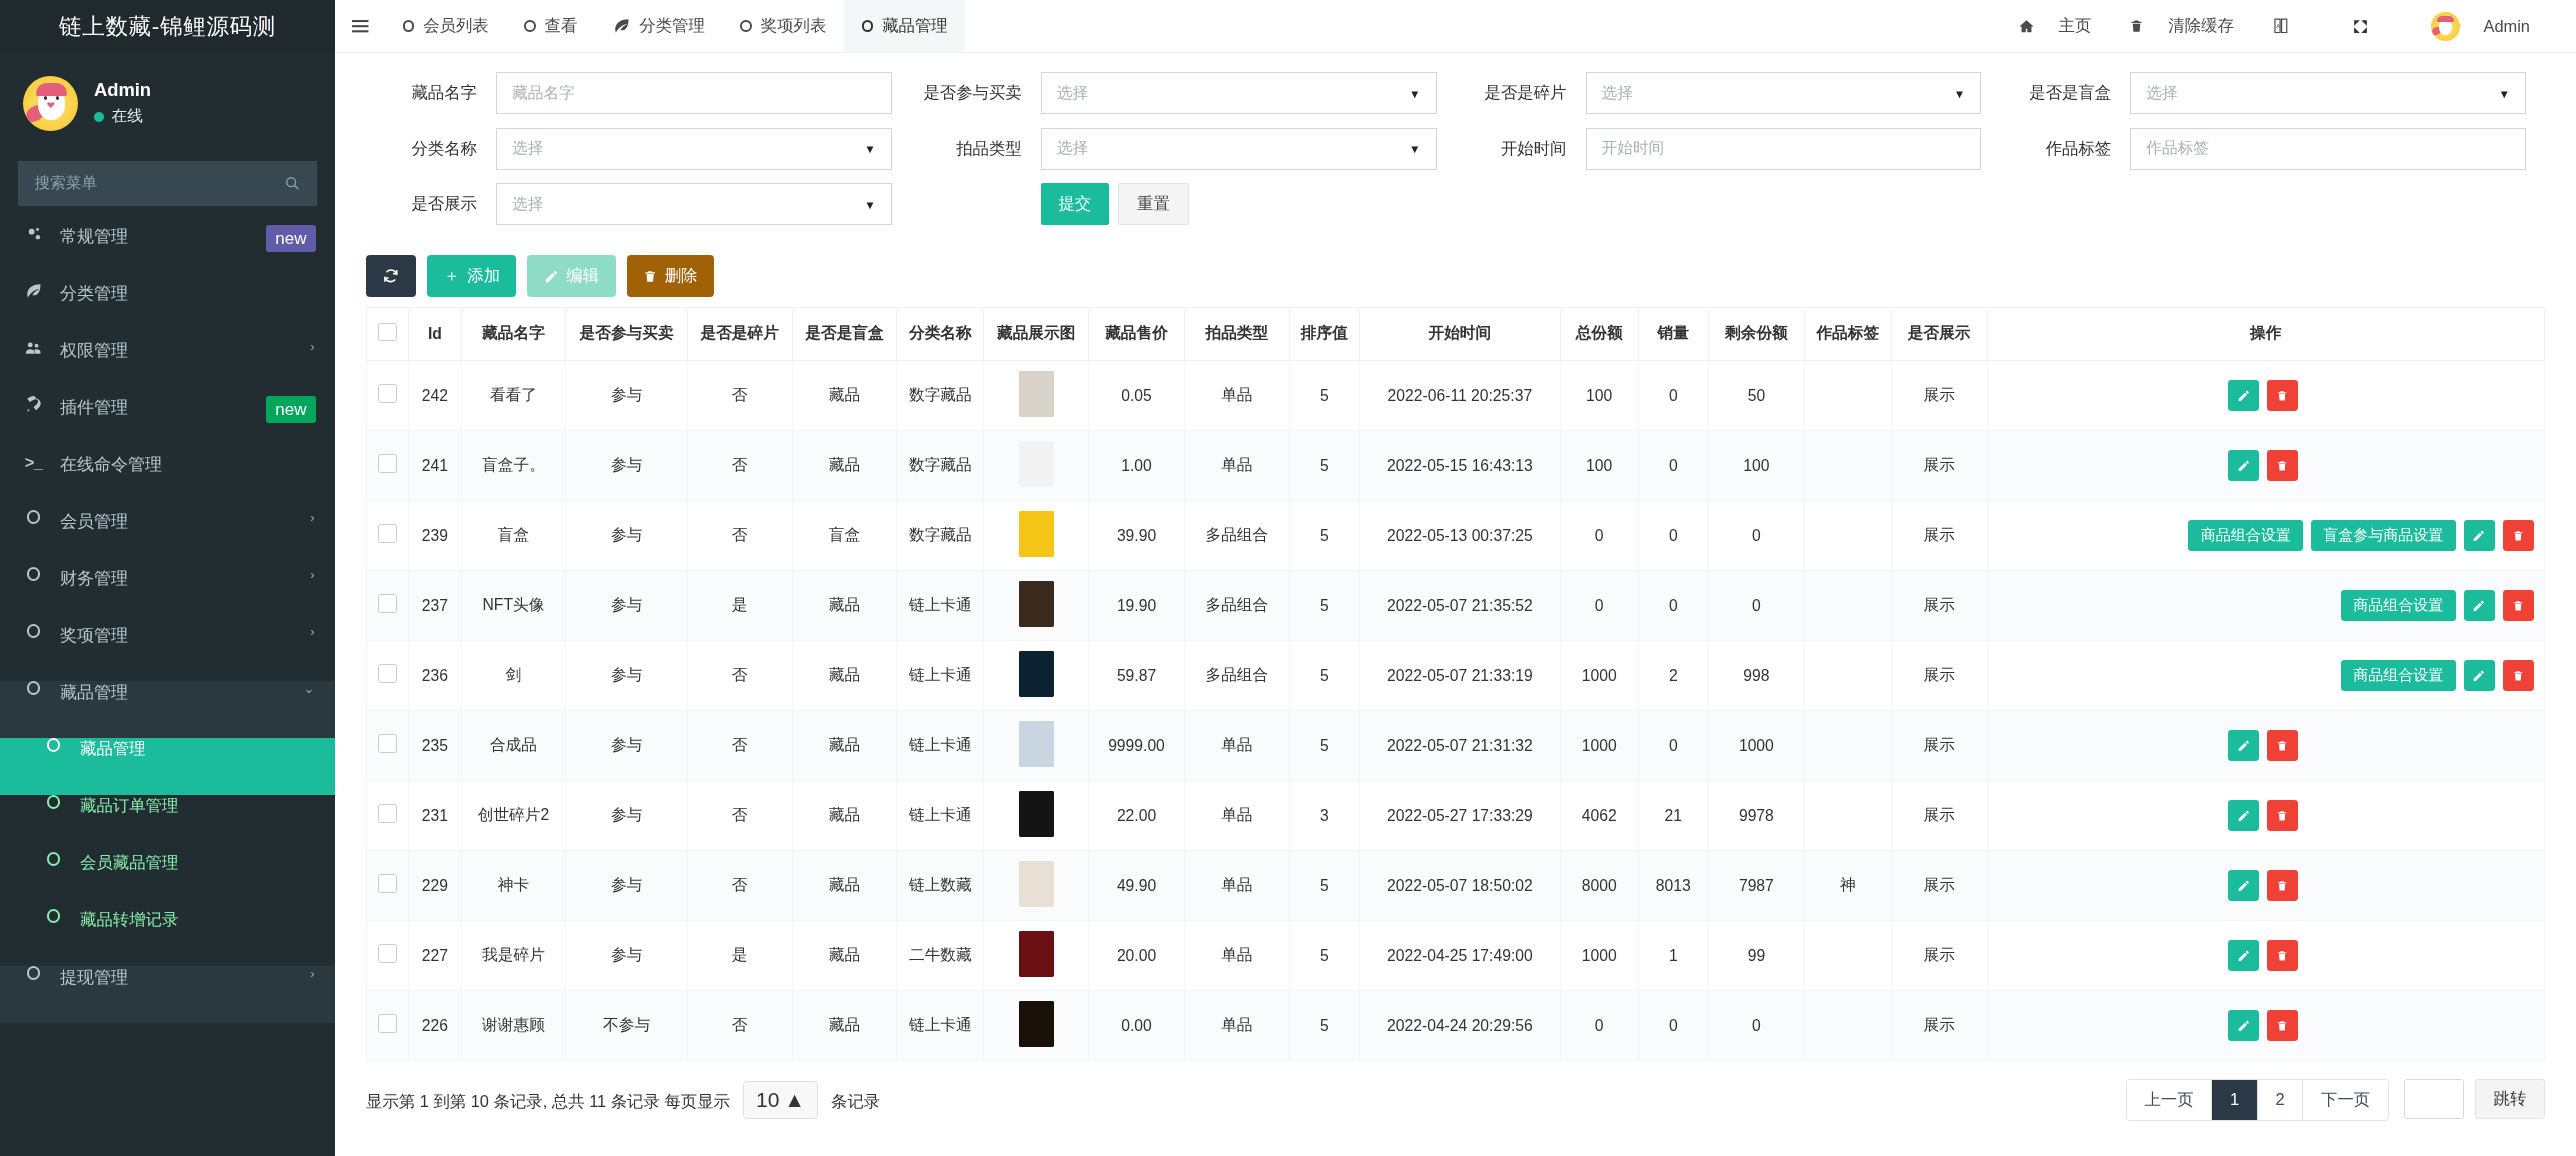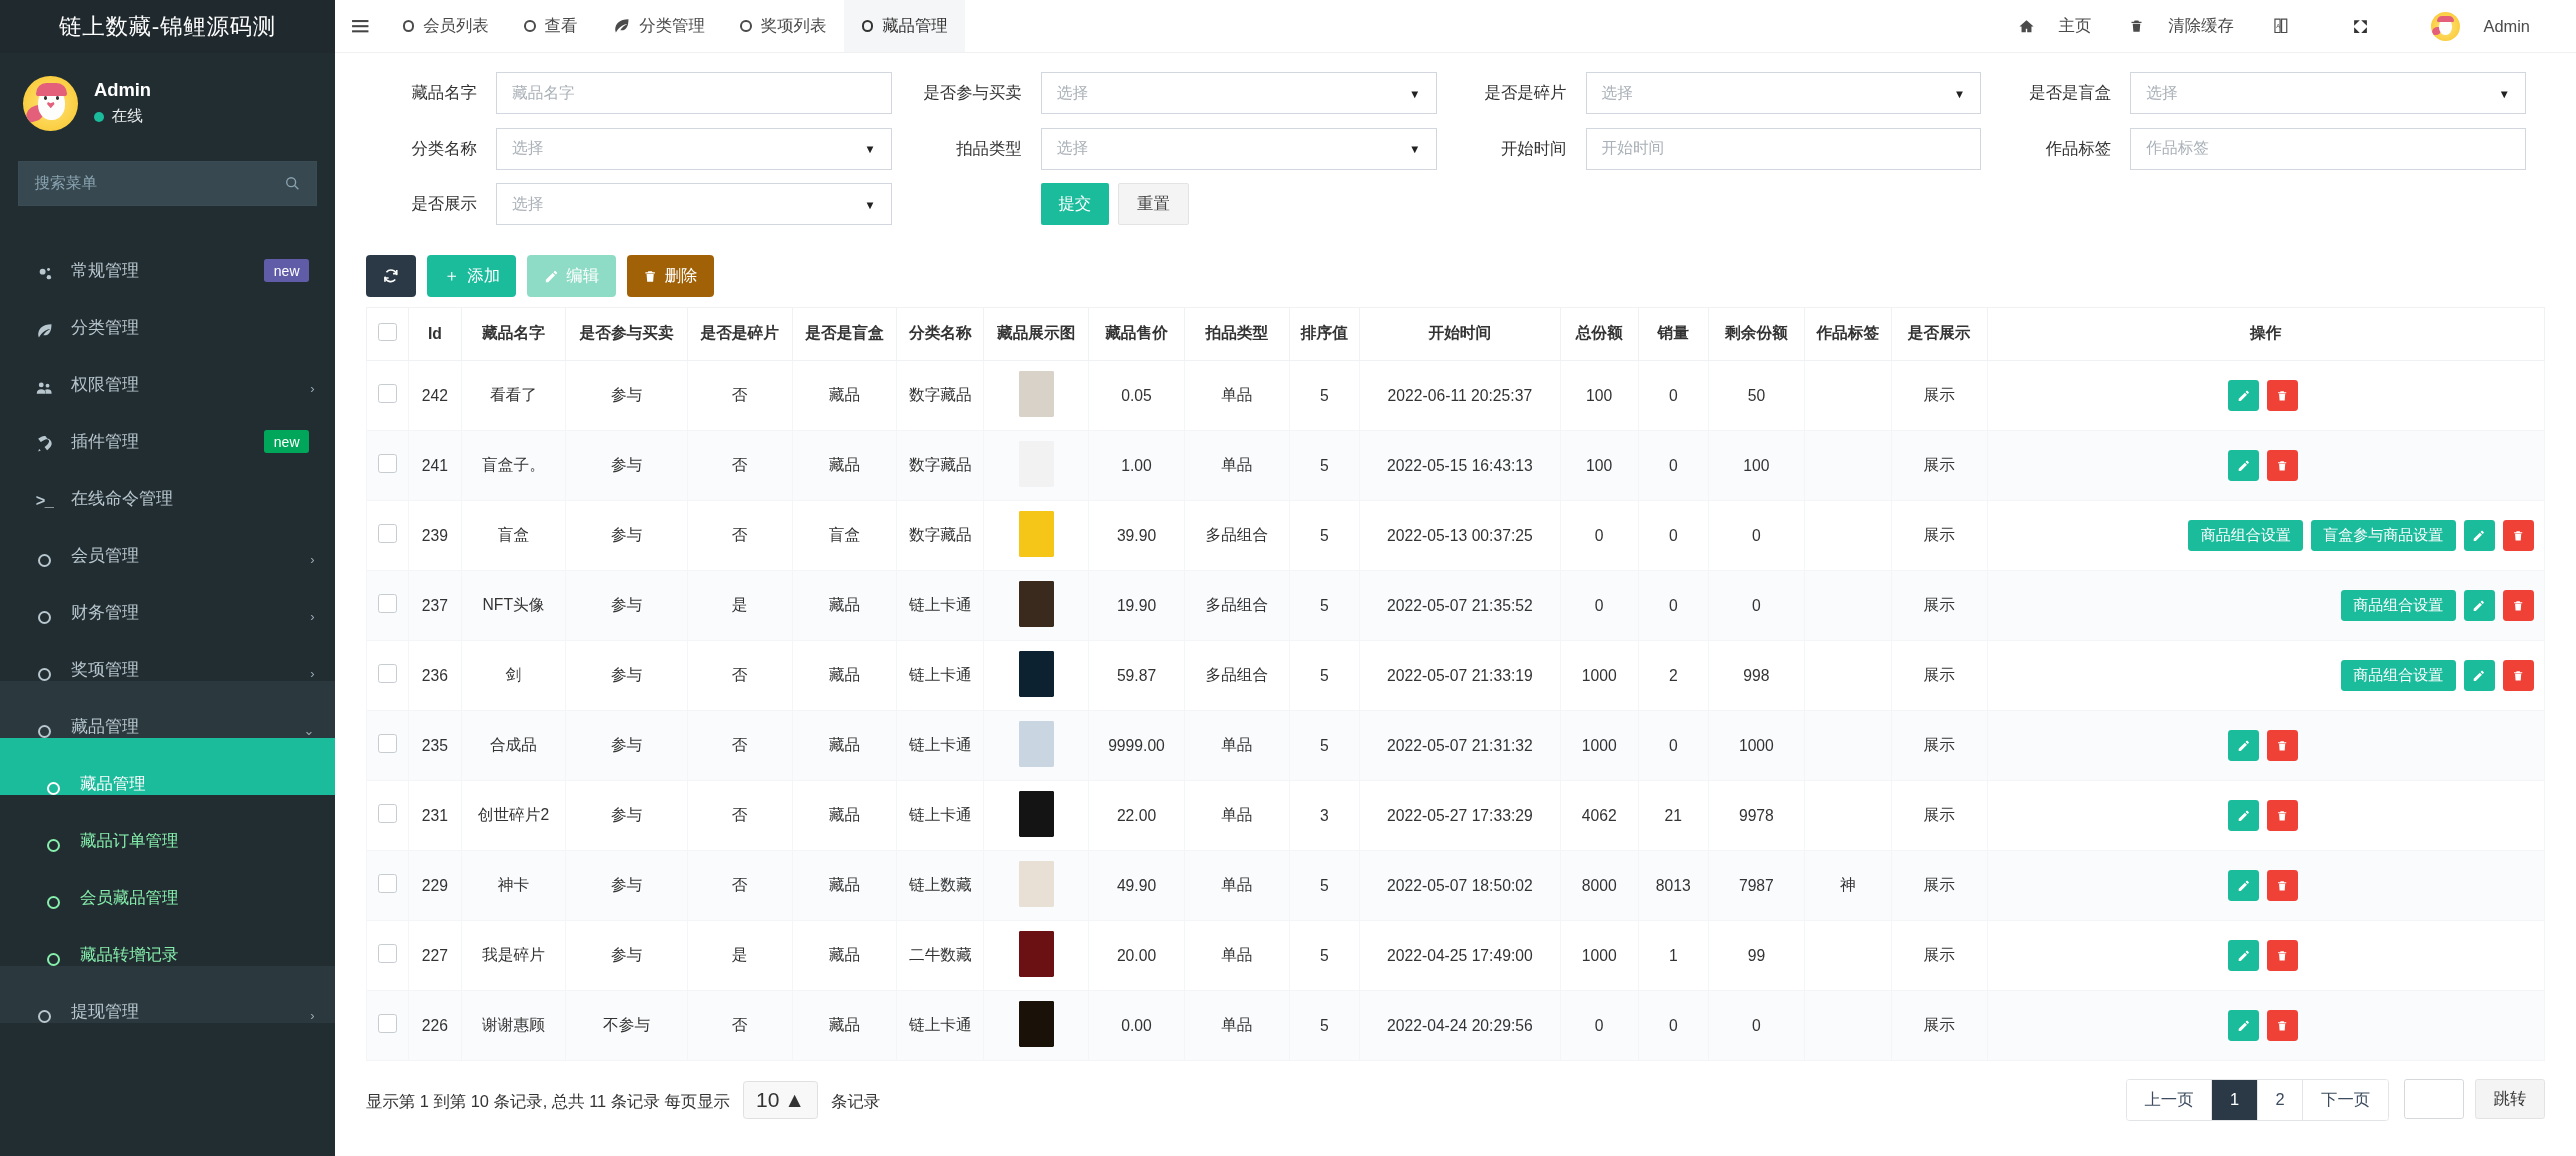--- a/index.html
+++ b/index.html
@@ -61,38 +61,38 @@
     margin: 12.3px 18.4px 19px 18.4px;
     background: #374850; border: 0.7px solid #3b4b54;
     height: 45px; display: flex; align-items: center;
     padding: 0 15px; justify-content: space-between;
   }
   .searchbox .ph { color: #8aa4b1; font-size: 15.7px; }
   .searchbox .ico { color: #8aa4b1; font-size: 15.7px; }
 
   .menu { flex: 1 1 auto; overflow: hidden; }
   .menu-item {
-    display: flex; align-items: flex-end;
-    height: 57px; padding: 0 0 0 29px; gap: 15px;
+    display: flex; align-items: flex-start;
+    height: 57px; padding: 0 0 0 18px; gap: 15px;
     font-size: 17px; color: #b8c7ce; position: relative;
     border-left: 4.8px solid transparent;
   }
   .menu-item.sub { padding-left: 38px; font-size: 16.4px; color: #86efac; }
   .menu-item.active {
     background: #1abc9c; color: #fff; border-left-color: #1abc9c;
   }
   .menu-item.darker { background: #2b383e; }
   .menu-item .mi-ico {
     width: 23px; flex: 0 0 23px; display: flex; align-items: center; justify-content: center;
     font-size: 16.4px;
   }
   .menu-item .mi-label { flex: 1 1 auto; white-space: nowrap; }
   .badge {
-    font-size: 14px; color: #fff; border-radius: 2.7px;
-    padding: 3.4px 9.5px; margin-right: 26px; font-weight: normal;
+    font-size: 17px; color: #fff; border-radius: 2.7px;
+    padding: 3.4px 9.5px; margin-right: 19px; font-weight: normal;
   }
   .badge.green { background: #00a65a; }
   .badge.purple { background: #605ca8; }
   .caret-r { margin-right: 20.5px; font-size: 13px; color: #9aabb3; }
   .ring {
     width: 13.6px; height: 13.6px; border: 2px solid currentColor; border-radius: 50%;
     display: inline-block;
   }
 
   

